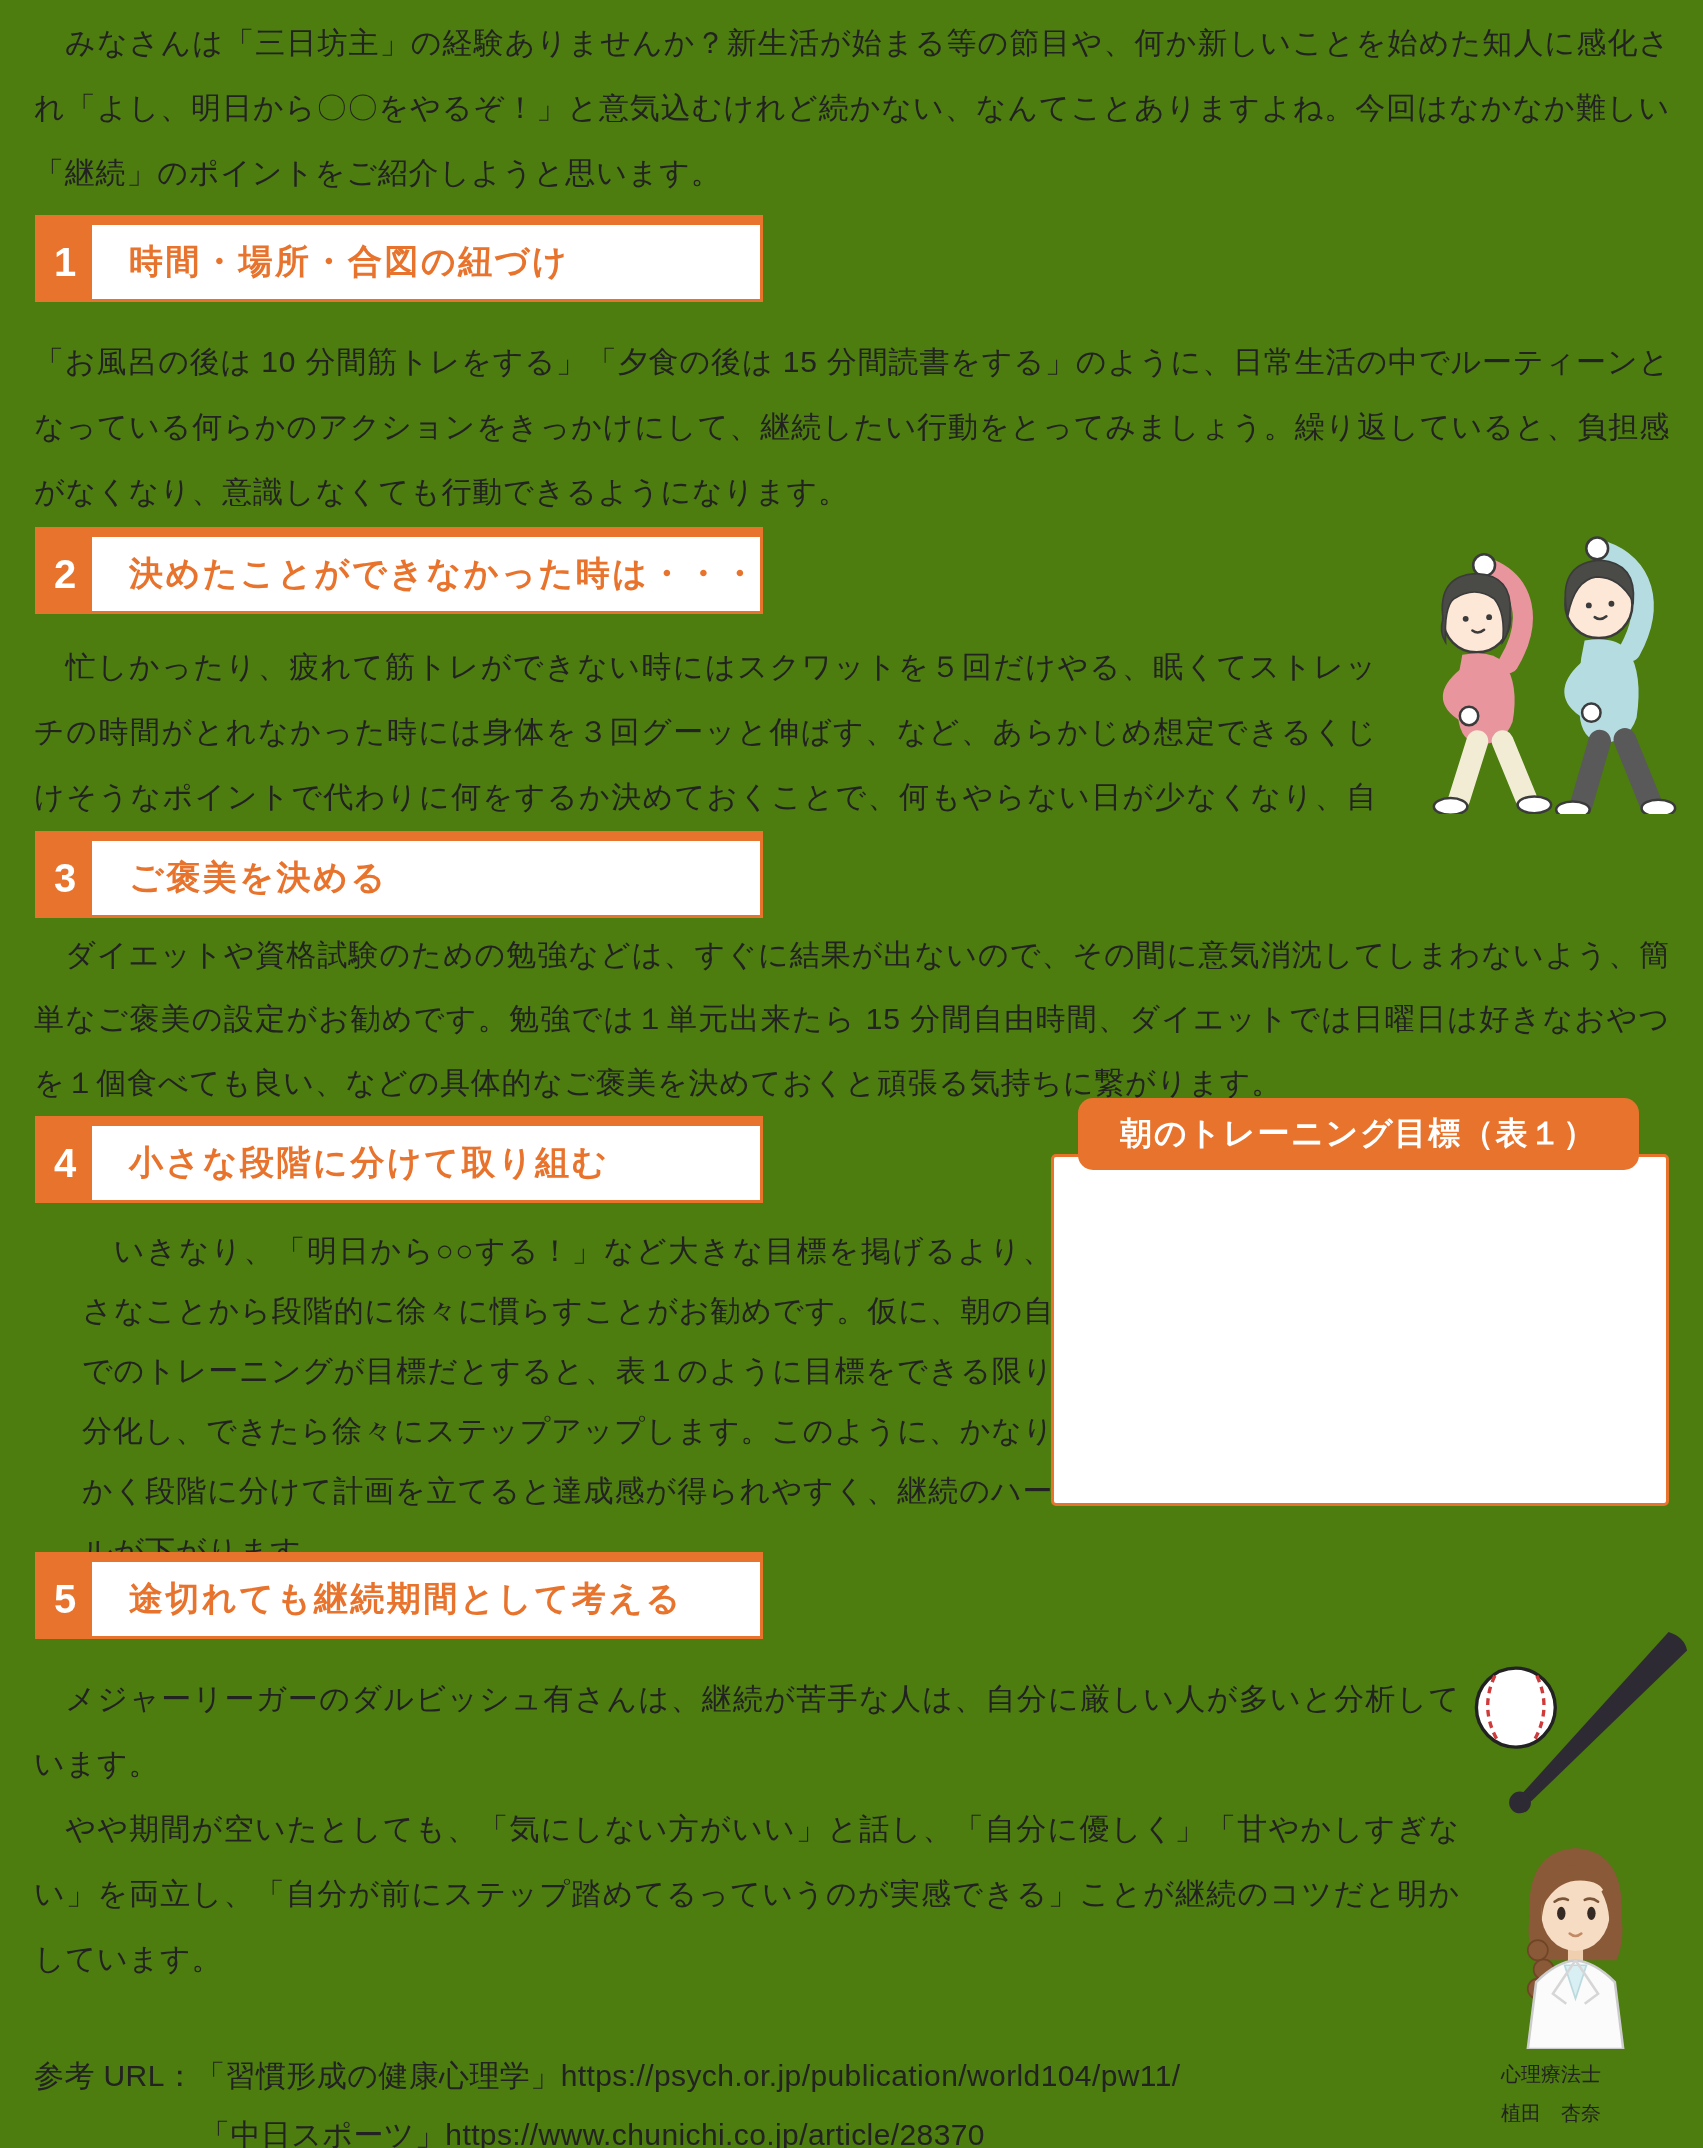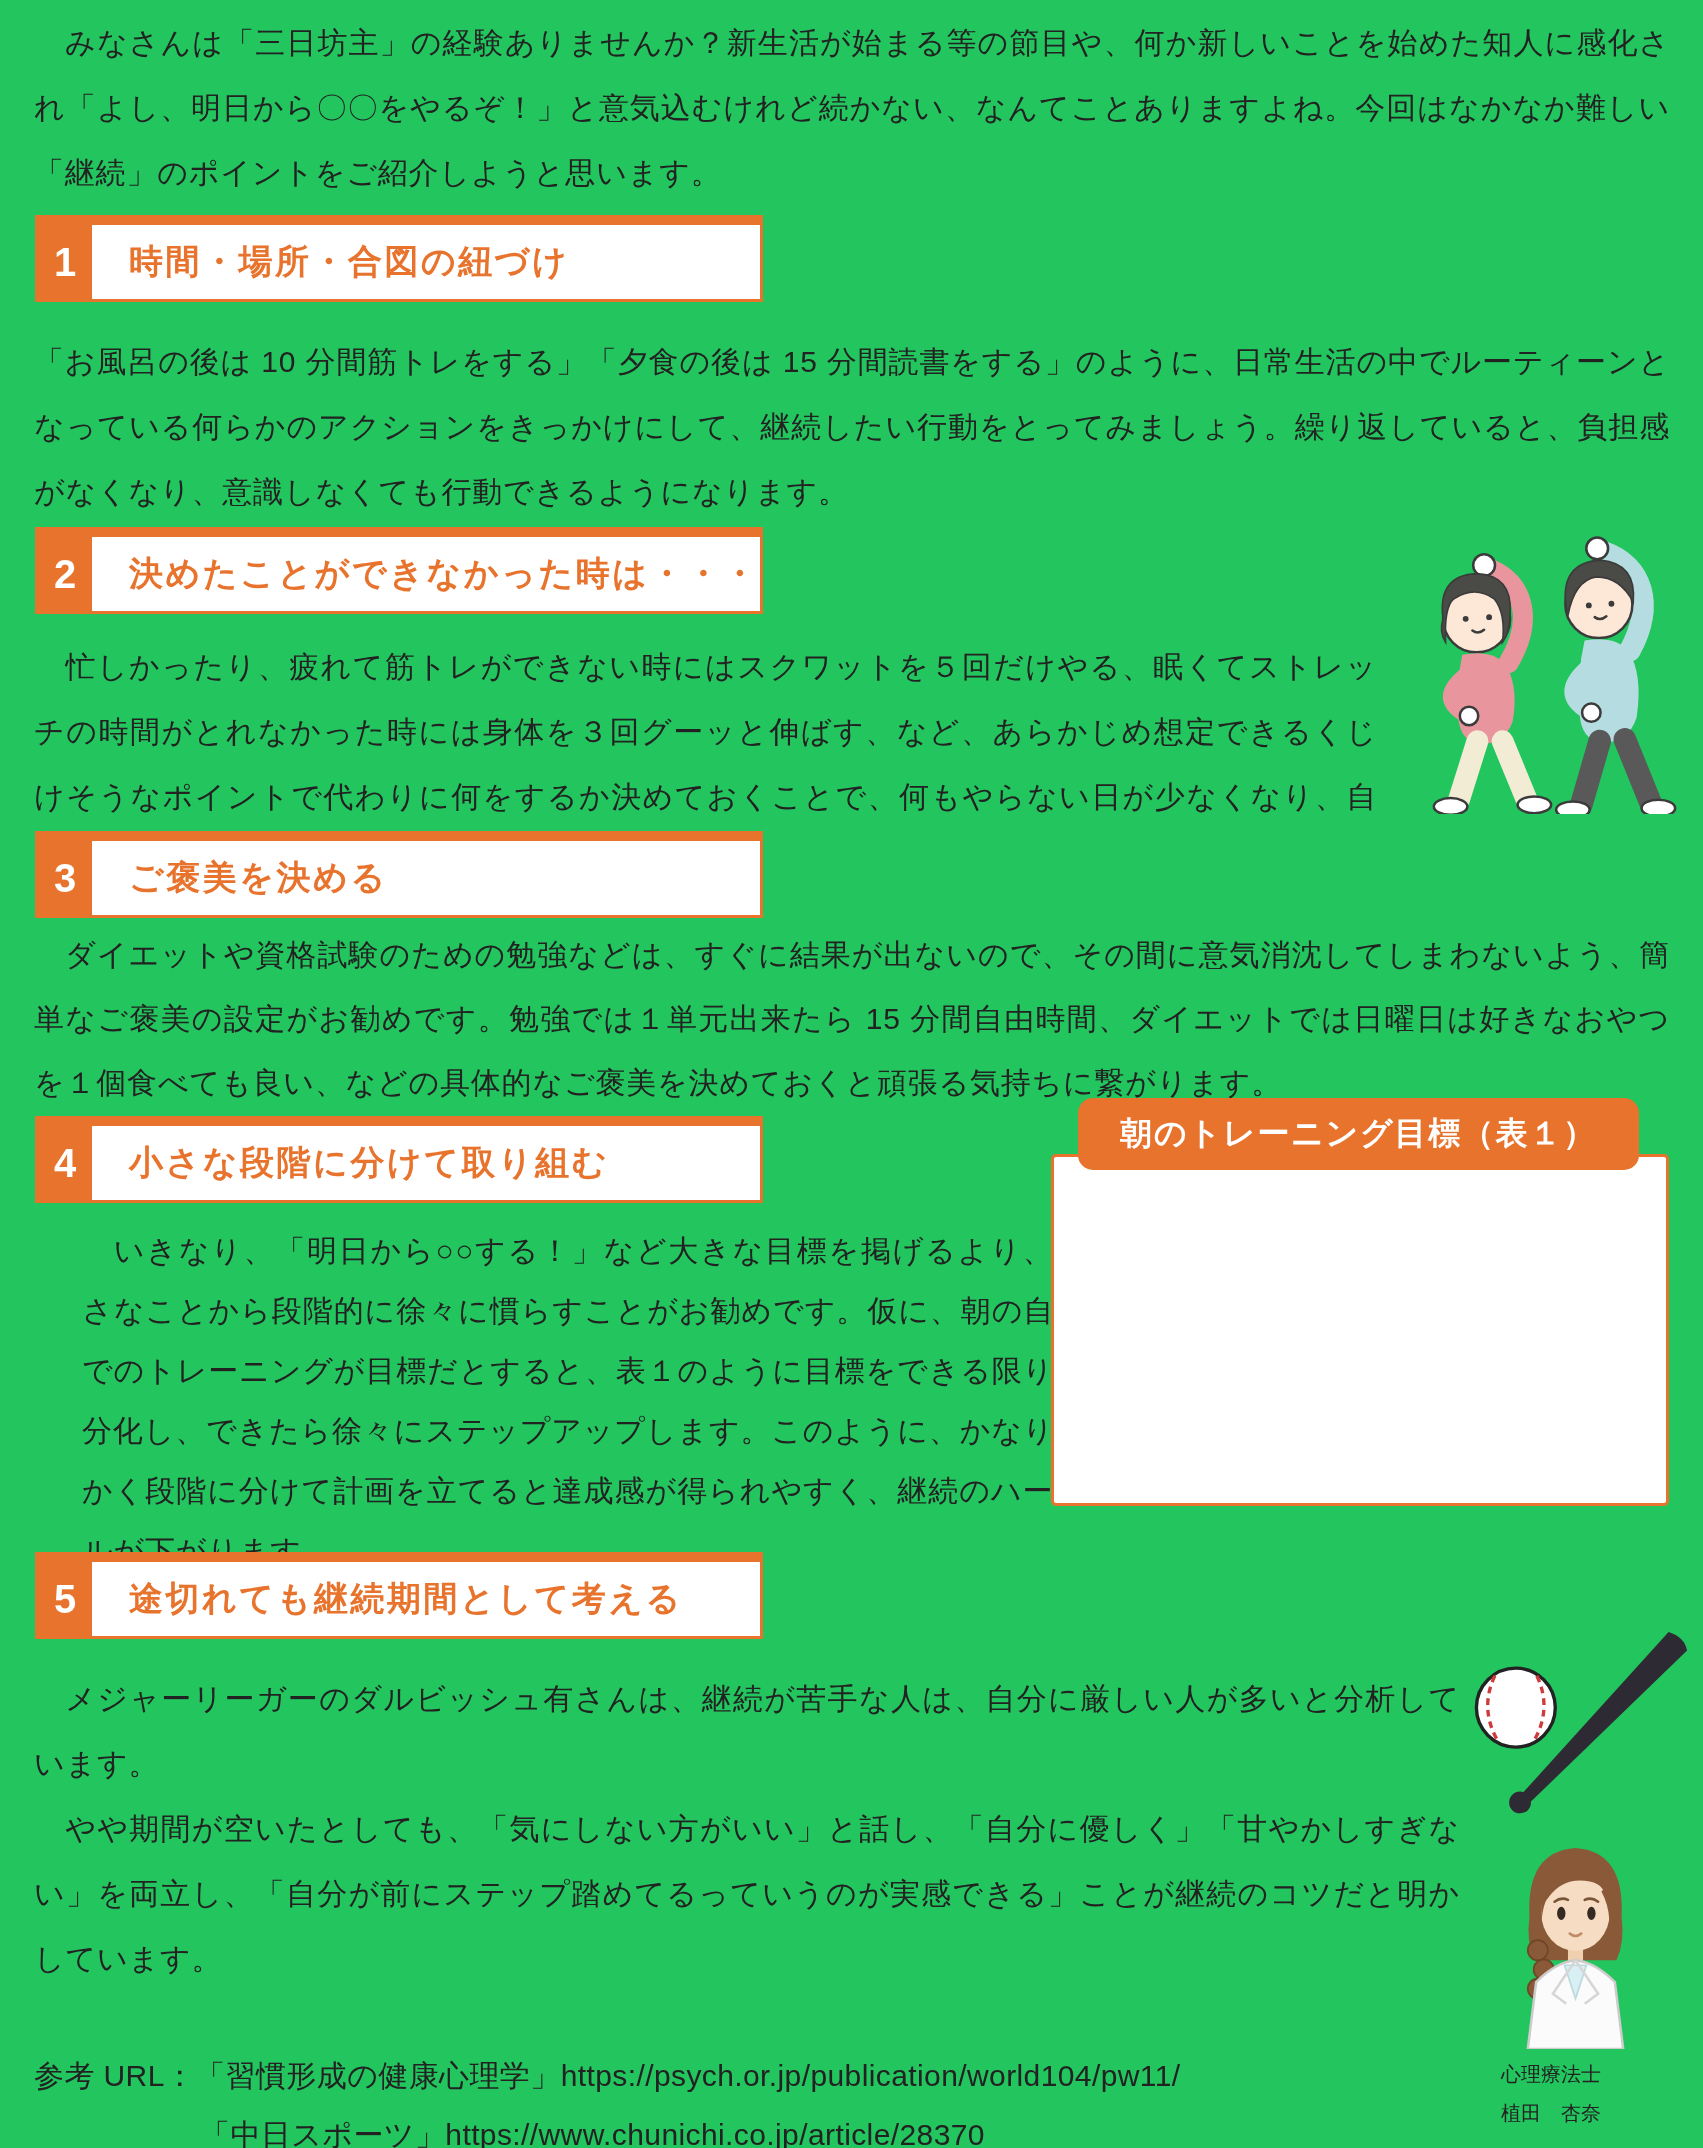--- a/index.html
+++ b/index.html
@@ -1,18 +1,18 @@
 <!DOCTYPE html>
 <html style="--accent: #e8732c; --ink: #222222;font-size:13.4px"><head>
 <meta charset="utf-8">
 <style>
   :root{ --accent:#e8732c; --ink:#222222; }
   html,body{margin:0;padding:0;background:#ffffff;}
   .page{
-    position:relative; width:1703px; height:2148px; background:#22c55e;
+    position:relative; width:1703px; height:2148px; background:#4d7c0f;
     font-family:"Liberation Sans","DejaVu Sans",sans-serif; color:var(--ink);
     overflow:hidden;
   }
   .para{
     position:absolute; margin:0; font-size:30px; line-height:65px;
     text-align:justify; color:var(--ink); letter-spacing:0.8px;
   }
   
   .sec{
     position:absolute; left:35px; width:728px; height:87px;

